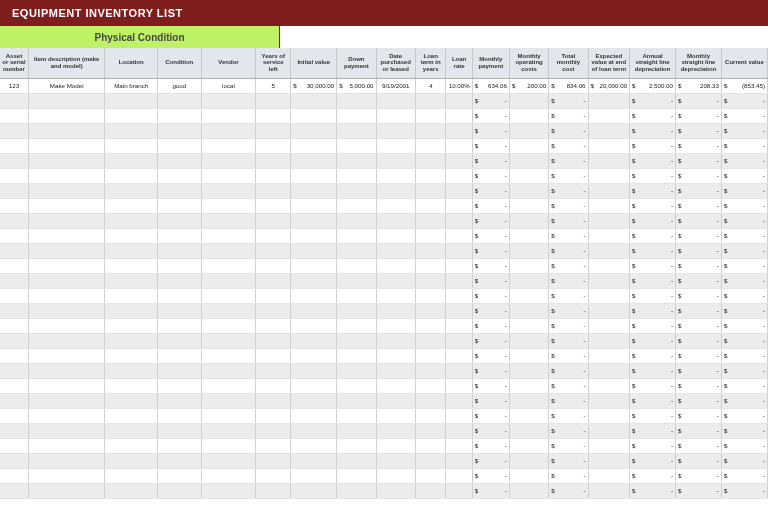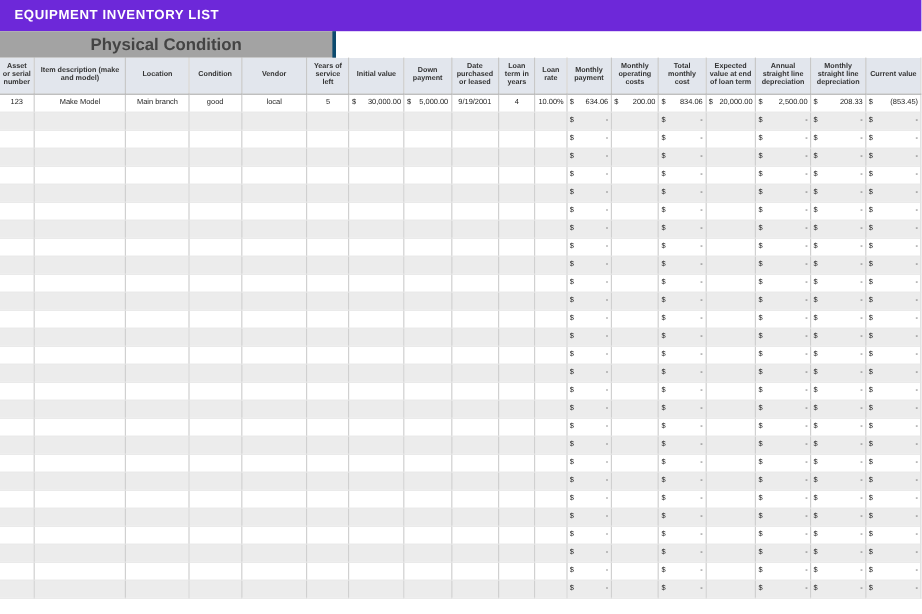--- a/index.html
+++ b/index.html
@@ -6,43 +6,43 @@
   html, body {
     margin: 0; padding: 0;
     width: 768px; height: 512px;
     overflow: hidden;
     font-family: Arial, Helvetica, sans-serif;
     background: #fff;
     font-size: 6.5px;
     color: #222;
   }
   .title-bar {
-    background: #6d28d9;
+    background: #7f1d1d;
     color: #fff;
     font-weight: bold;
     font-size: 11px;
     padding: 6px 12px;
     letter-spacing: 0.5px;
     height: 26px;
     display: flex;
     align-items: center;
   }
   .section-row {
     display: flex;
     height: 22px;
   }
   .section-cell {
-    background: #a3a3a3;
+    background: #bef264;
     color: #444;
     font-weight: bold;
-    font-size: 14px;
+    font-size: 10px;
     display: flex;
     align-items: center;
     justify-content: center;
-    border-right: 3px solid #0c4a6e;
+    border-right: 1px solid #0c4a6e;
   }
   .section-phys { width: 280px; }
   .section-fin { flex: 1; }
 
   table {
     border-collapse: collapse;
     table-layout: fixed;
     width: 768px;
   }
   th, td {

